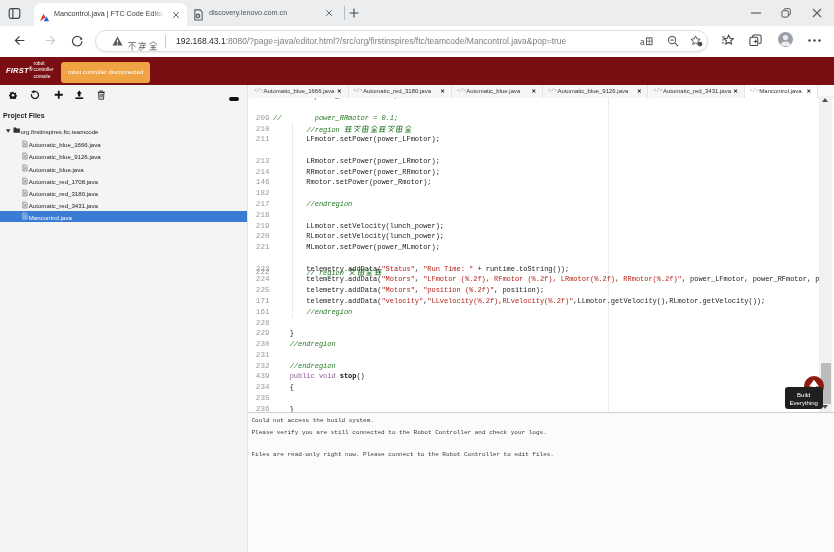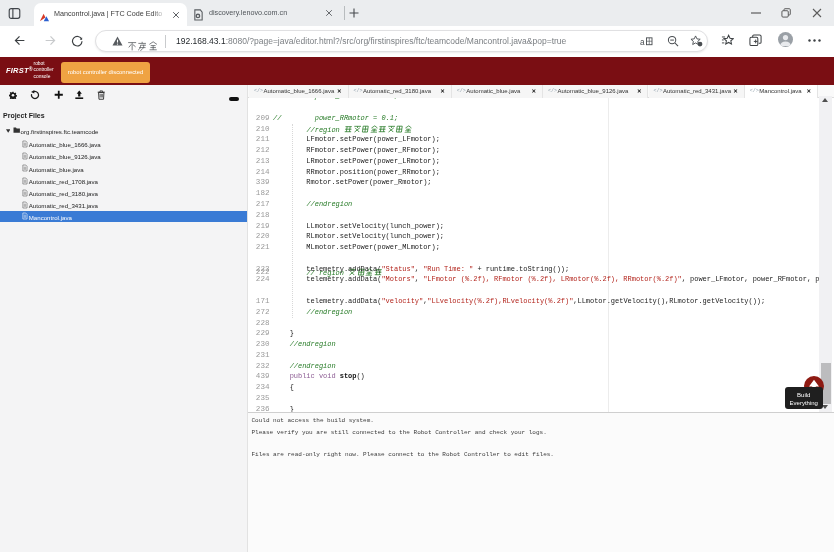--- a/index.html
+++ b/index.html
@@ -372,24 +372,23 @@
           </svg><svg style="display:inline-block;width:8.6px;height:8.4px;vertical-align:-1.2px" viewBox="0 0 10 10">
             <g transform="skewX(-8)" transform-origin="5 5">
               <path d="M2 1.4h6v7h-6zM2 4.9h6M5 1.4v7" stroke="#257a25" stroke-width="0.9" fill="none"></path>
             </g>
           </svg><svg style="display:inline-block;width:8.6px;height:8.4px;vertical-align:-1.2px" viewBox="0 0 10 10">
             <g transform="skewX(-8)" transform-origin="5 5">
               <path d="M5 1l-3.6 2.6M5 1l3.6 2.6M2.4 5h5.2M1.6 7h6.8M5 5v3.4M1.2 9.4h7.6" stroke="#257a25" stroke-width="0.9" fill="none"></path>
             </g>
           </svg></span></div>
 <div class="row" style="top:37.32px"><span class="num">211</span><span class="cl">        LFmotor.setPower(power_LFmotor);</span></div>
-<div class="row" style="top:48.10px"><span class="num">212</span><span class="cl">        RFmotor.setPower(power_RFmotor);</span></div>
 <div class="row" style="top:58.88px"><span class="num">213</span><span class="cl">        LRmotor.setPower(power_LRmotor);</span></div>
-<div class="row" style="top:69.66px"><span class="num">214</span><span class="cl">        RRmotor.position(power_RRmotor);</span></div>
-<div class="row" style="top:80.44px"><span class="num">339</span><span class="cl">        Rmotor.setPower(power_Rmotor);</span></div>
+<div class="row" style="top:69.66px"><span class="num">214</span><span class="cl">        RRmotor.setPower(power_RRmotor);</span></div>
+<div class="row" style="top:80.44px"><span class="num">146</span><span class="cl">        Rmotor.setPower(power_Rmotor);</span></div>
 <div class="row" style="top:91.22px"><span class="num">182</span><span class="cl"></span></div>
 <div class="row" style="top:102.00px"><span class="num">217</span><span class="cl">        <i class="c">//endregion</i></span></div>
 <div class="row" style="top:112.78px"><span class="num">218</span><span class="cl"></span></div>
 <div class="row" style="top:123.56px"><span class="num">219</span><span class="cl">        LLmotor.setVelocity(lunch_power);</span></div>
 <div class="row" style="top:134.34px"><span class="num">220</span><span class="cl">        RLmotor.setVelocity(lunch_power);</span></div>
 <div class="row" style="top:145.12px"><span class="num">221</span><span class="cl">        MLmotor.setPower(power_MLmotor);</span></div>
 <div class="row" style="top:170px"><span class="num">222</span><span class="cl">        <i class="c">// region </i><svg style="display:inline-block;width:8.6px;height:8.4px;vertical-align:-1.2px" viewBox="0 0 10 10">
             <g transform="skewX(-8)" transform-origin="5 5">
               <path d="M1 1.6h8M2.2 3.4l5.6 5M7.8 3.4l-5.6 5M5 1.6v2" stroke="#257a25" stroke-width="0.9" fill="none"></path>
             </g>
@@ -401,22 +400,23 @@
             <g transform="skewX(-8)" transform-origin="5 5">
               <path d="M5 1l-3.6 2.6M5 1l3.6 2.6M2.4 5h5.2M1.6 7h6.8M5 5v3.4M1.2 9.4h7.6" stroke="#257a25" stroke-width="0.9" fill="none"></path>
             </g>
           </svg><svg style="display:inline-block;width:8.6px;height:8.4px;vertical-align:-1.2px" viewBox="0 0 10 10">
             <g transform="skewX(-8)" transform-origin="5 5">
               <path d="M1.2 2h7.6M1.2 5h7.6M1.2 8h7.6M3.2 2v6M6.8 2v6" stroke="#257a25" stroke-width="0.9" fill="none"></path>
             </g>
           </svg></span></div>
 <div class="row" style="top:166.68px"><span class="num">223</span><span class="cl">        telemetry.addData(<span class="s">"Status"</span>, <span class="s">"Run Time: "</span> + runtime.toString());</span></div>
 <div class="row" style="top:177.46px"><span class="num">224</span><span class="cl">        telemetry.addData(<span class="s">"Motors"</span>, <span class="s">"LFmotor (%.2f), RFmotor (%.2f), LRmotor(%.2f), RRmotor(%.2f)"</span>, power_LFmotor, power_RFmotor, po</span></div>
+<div class="row" style="top:188.24px"><span class="num">225</span><span class="cl">        telemetry.addData(<span class="s">"Motors"</span>, <span class="s">"position (%.2f)"</span>, position);</span></div>
 <div class="row" style="top:199.02px"><span class="num">171</span><span class="cl">        telemetry.addData(<span class="s">"velocity"</span>,<span class="s">"LLvelocity(%.2f),RLvelocity(%.2f)"</span>,LLmotor.getVelocity(),RLmotor.getVelocity());</span></div>
-<div class="row" style="top:209.80px"><span class="num">272</span><span class="cl">        <i class="c">//endregion</i></span></div>
+<div class="row" style="top:209.80px"><span class="num">161</span><span class="cl">        <i class="c">//endregion</i></span></div>
 <div class="row" style="top:220.58px"><span class="num">228</span><span class="cl"></span></div>
 <div class="row" style="top:231.36px"><span class="num">229</span><span class="cl">    }</span></div>
 <div class="row" style="top:242.14px"><span class="num">230</span><span class="cl">    <i class="c">//endregion</i></span></div>
 <div class="row" style="top:252.92px"><span class="num">231</span><span class="cl"></span></div>
 <div class="row" style="top:263.70px"><span class="num">232</span><span class="cl">    <i class="c">//endregion</i></span></div>
 <div class="row" style="top:274.48px"><span class="num">439</span><span class="cl">    <span class="k">public</span> <span class="k">void</span> <b class="fn">stop</b>()</span></div>
 <div class="row" style="top:285.26px"><span class="num">234</span><span class="cl">    {</span></div>
 <div class="row" style="top:296.04px"><span class="num">235</span><span class="cl"></span></div>
 <div class="row" style="top:306.82px"><span class="num">236</span><span class="cl">    }</span></div>
 </div>

